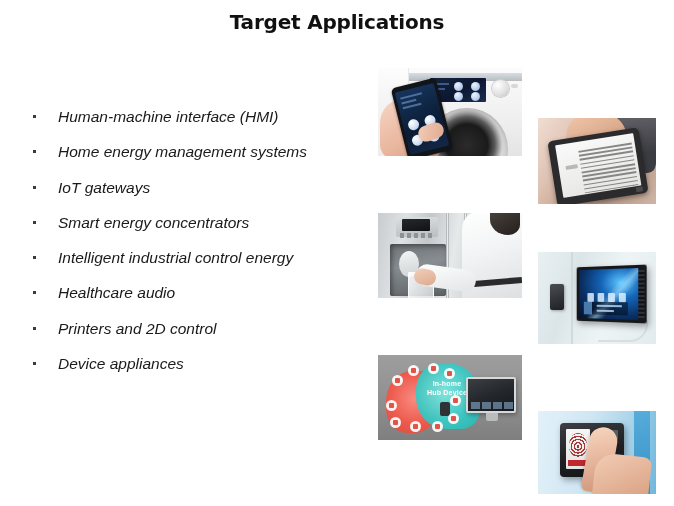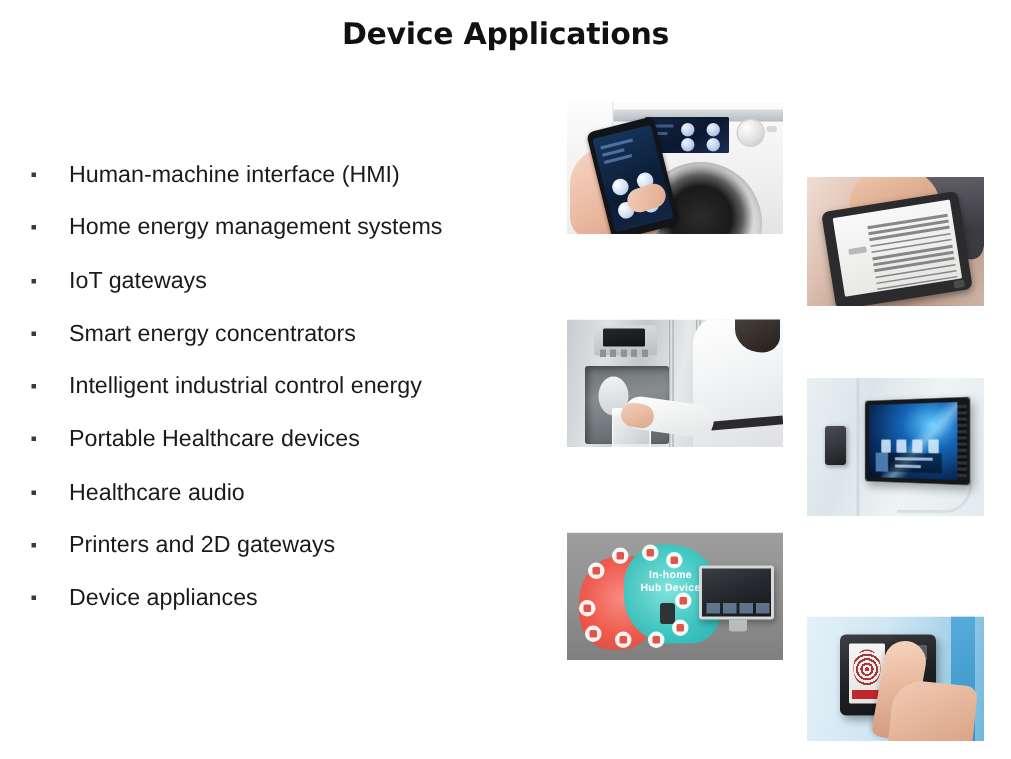--- a/index.html
+++ b/index.html
@@ -28,23 +28,24 @@
     font-family: "DejaVu Sans", sans-serif;
     font-size: 20px;
     font-weight: bold;
     color: #111111;
     letter-spacing: -0.2px;
   }
 
   
   .bullet-list {
     position: absolute;
-    left: 16px;
+    left: 28px;
     top: 104px;
     width: 345px;
+    font-style: italic;
   }
   .bullet-item {
     position: relative;
     height: 35.3px;
     line-height: 26px;
     padding-left: 30px;
     font-family: "Liberation Sans", sans-serif;
     font-size: 15.5px;
     color: #1a1a1a;
     white-space: nowrap;
@@ -475,21 +476,21 @@
     background: linear-gradient(150deg,#f2cdb5,#d89f81);
     border-radius: 20px 8px 0 0;
     transform: rotate(6deg);
   }
 </style>
 </head>
 <body>
 
 <div class="slide">
 
-  <div class="slide-title">Device Applications</div>
+  <div class="slide-title">Target Applications</div>
 
   <div class="bullet-list">
 
     <div class="bullet-item">
       <span class="bullet-marker"></span>
       <span>Human-machine interface (HMI)</span>
     </div>
 
     <div class="bullet-item">
       <span class="bullet-marker"></span>
@@ -504,33 +505,29 @@
     <div class="bullet-item">
       <span class="bullet-marker"></span>
       <span>Smart energy concentrators</span>
     </div>
 
     <div class="bullet-item">
       <span class="bullet-marker"></span>
       <span>Intelligent industrial control energy</span>
     </div>
 
-    <div class="bullet-item">
-      <span class="bullet-marker"></span>
-      <span>Portable Healthcare devices</span>
-    </div>
 
     <div class="bullet-item">
       <span class="bullet-marker"></span>
       <span>Healthcare audio</span>
     </div>
 
     <div class="bullet-item">
       <span class="bullet-marker"></span>
-      <span>Printers and 2D gateways</span>
+      <span>Printers and 2D control</span>
     </div>
 
     <div class="bullet-item">
       <span class="bullet-marker"></span>
       <span>Device appliances</span>
     </div>
 
 
   </div>
 

